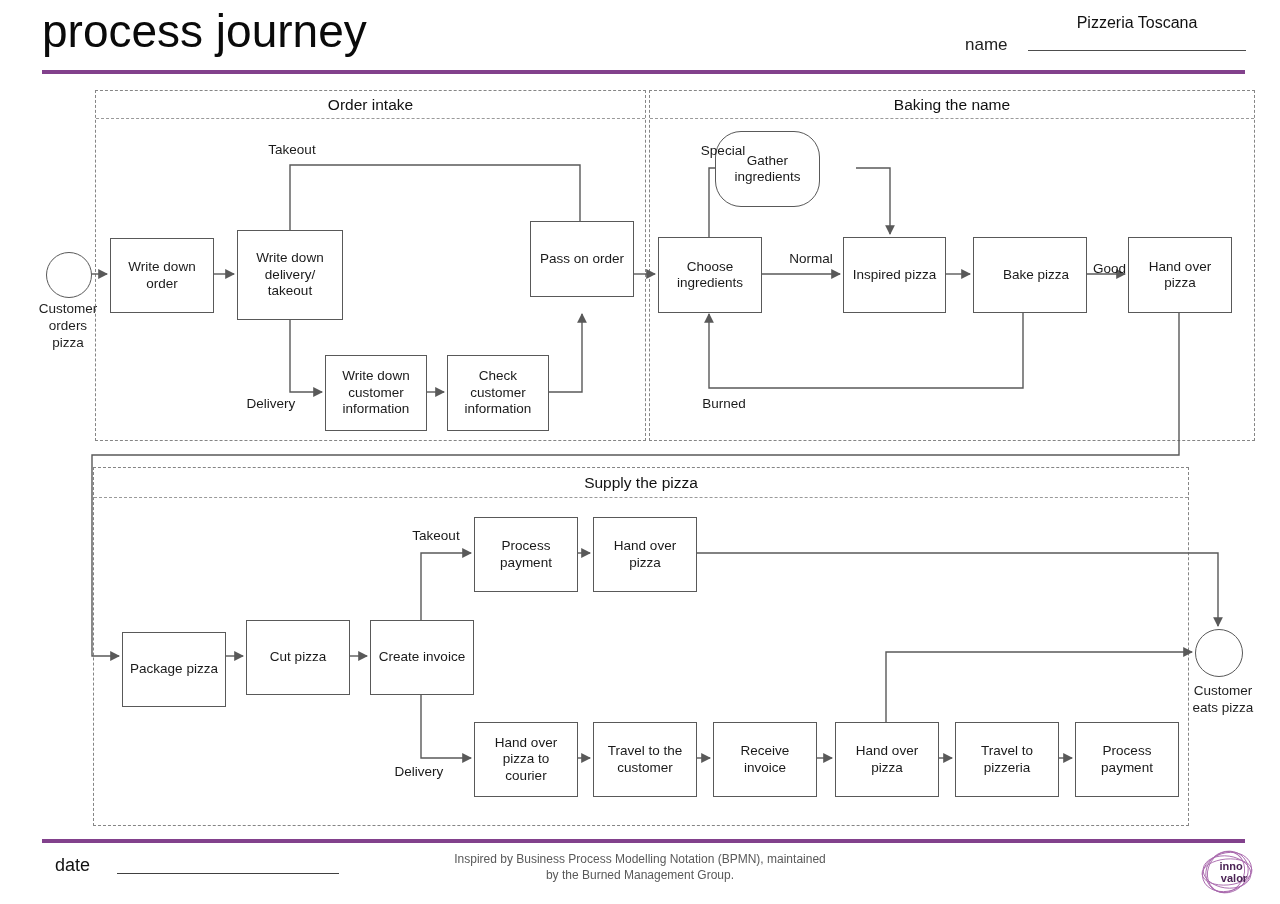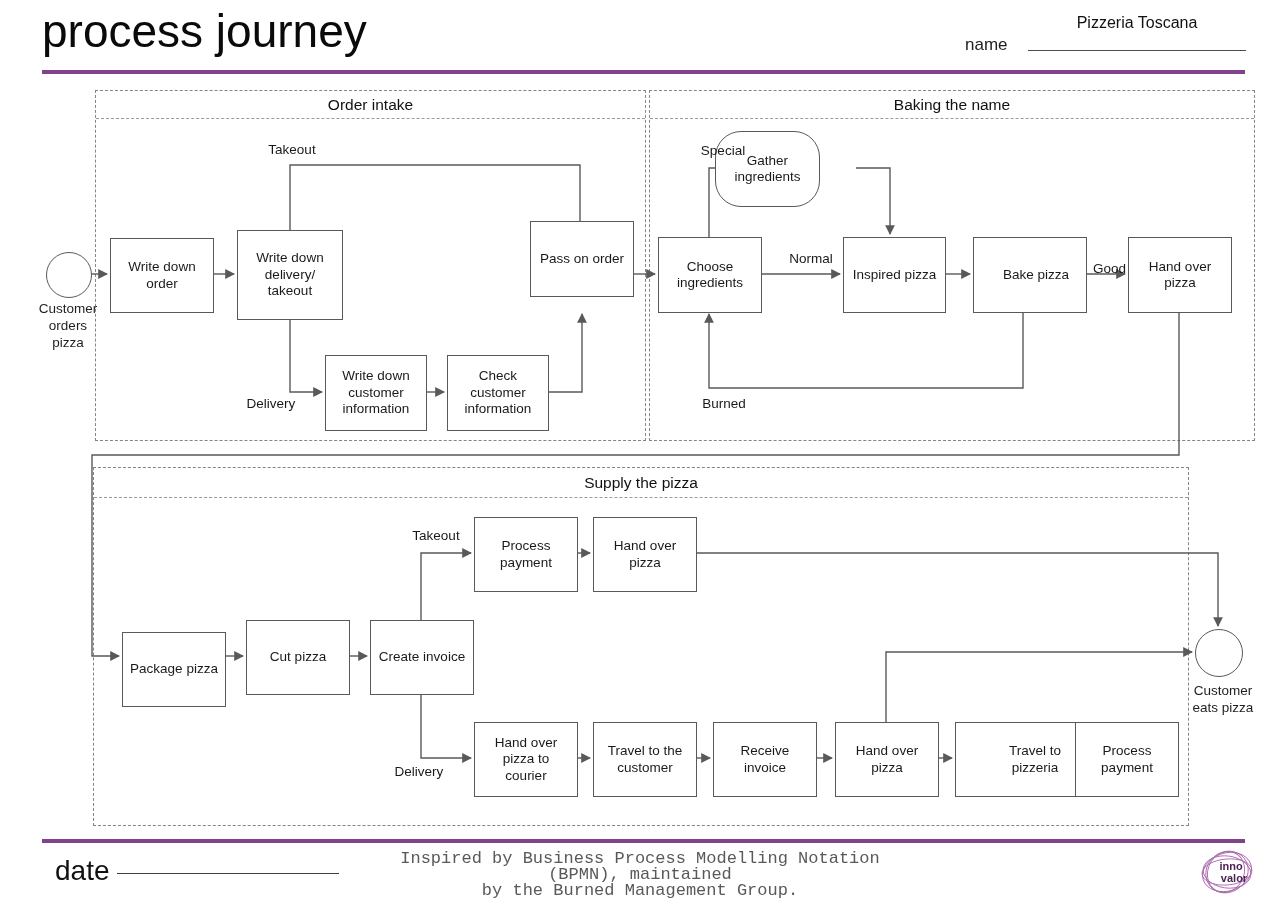--- a/index.html
+++ b/index.html
@@ -22,23 +22,23 @@
 
   
   .node{position:absolute;z-index:2;background:#fff;border:1.5px solid #595959;
         display:flex;align-items:center;justify-content:center;text-align:center;
         font-size:13.5px;line-height:1.22;white-space:pre-line;color:#1a1a1a;}
   .event{position:absolute;z-index:2;background:#fff;border:1.6px solid #595959;border-radius:50%;}
   .evlabel{position:absolute;z-index:2;text-align:center;font-size:13.5px;line-height:1.25;white-space:pre-line;}
   .elabel{position:absolute;z-index:2;text-align:center;font-size:13.5px;color:#1a1a1a;}
 
   
-  .date-label{position:absolute;font-size:28px;color:#111;}
+  .date-label{position:absolute;font-size:18px;color:#111;}
   .date-line{position:absolute;border-top:1.5px solid #404040;}
-  .credit{position:absolute;text-align:center;font-size:17px;line-height:16px;color:#595959;font-family:Liberation Mono, monospace;}
+  .credit{position:absolute;text-align:center;font-size:12px;line-height:16px;color:#595959;}
   .logo{position:absolute;}
 </style>
 </head>
 <body>
 
 <div class="page">
 
   <div class="title">process journey</div>
   <div class="rule" style="left:42px;top:70px;width:1203px;"></div>
   <div class="name-label" style="left:965px;top:35px;">name</div>
@@ -130,21 +130,21 @@
 pizza</div>
   <div class="node" style="left:474px;top:722px;width:102px;height:73px;">Hand over
 pizza to
 courier</div>
   <div class="node" style="left:593px;top:722px;width:102px;height:73px;">Travel to the
 customer</div>
   <div class="node" style="left:713px;top:722px;width:102px;height:73px;">Receive
 invoice</div>
   <div class="node" style="left:835px;top:722px;width:102px;height:73px;">Hand over
 pizza</div>
-  <div class="node" style="left:955px;top:722px;width:102px;height:73px;padding-left:28px;">Travel to
+  <div class="node" style="left:955px;top:722px;width:102px;height:73px;">Travel to
 pizzeria</div>
   <div class="node" style="left:1075px;top:722px;width:102px;height:73px;">Process
 payment</div>
 
   <div class="elabel" style="left:260px;top:142px;width:64px;">Takeout</div>
   <div class="elabel" style="left:238px;top:396px;width:66px;">Delivery</div>
   <div class="elabel" style="left:695px;top:143px;width:56px;">Special</div>
   <div class="elabel" style="left:779px;top:251px;width:64px;">Normal</div>
   <div class="elabel" style="left:1080px;top:261px;width:46px;text-align:right;">Good</div>
   <div class="elabel" style="left:695px;top:396px;width:58px;">Burned</div>

